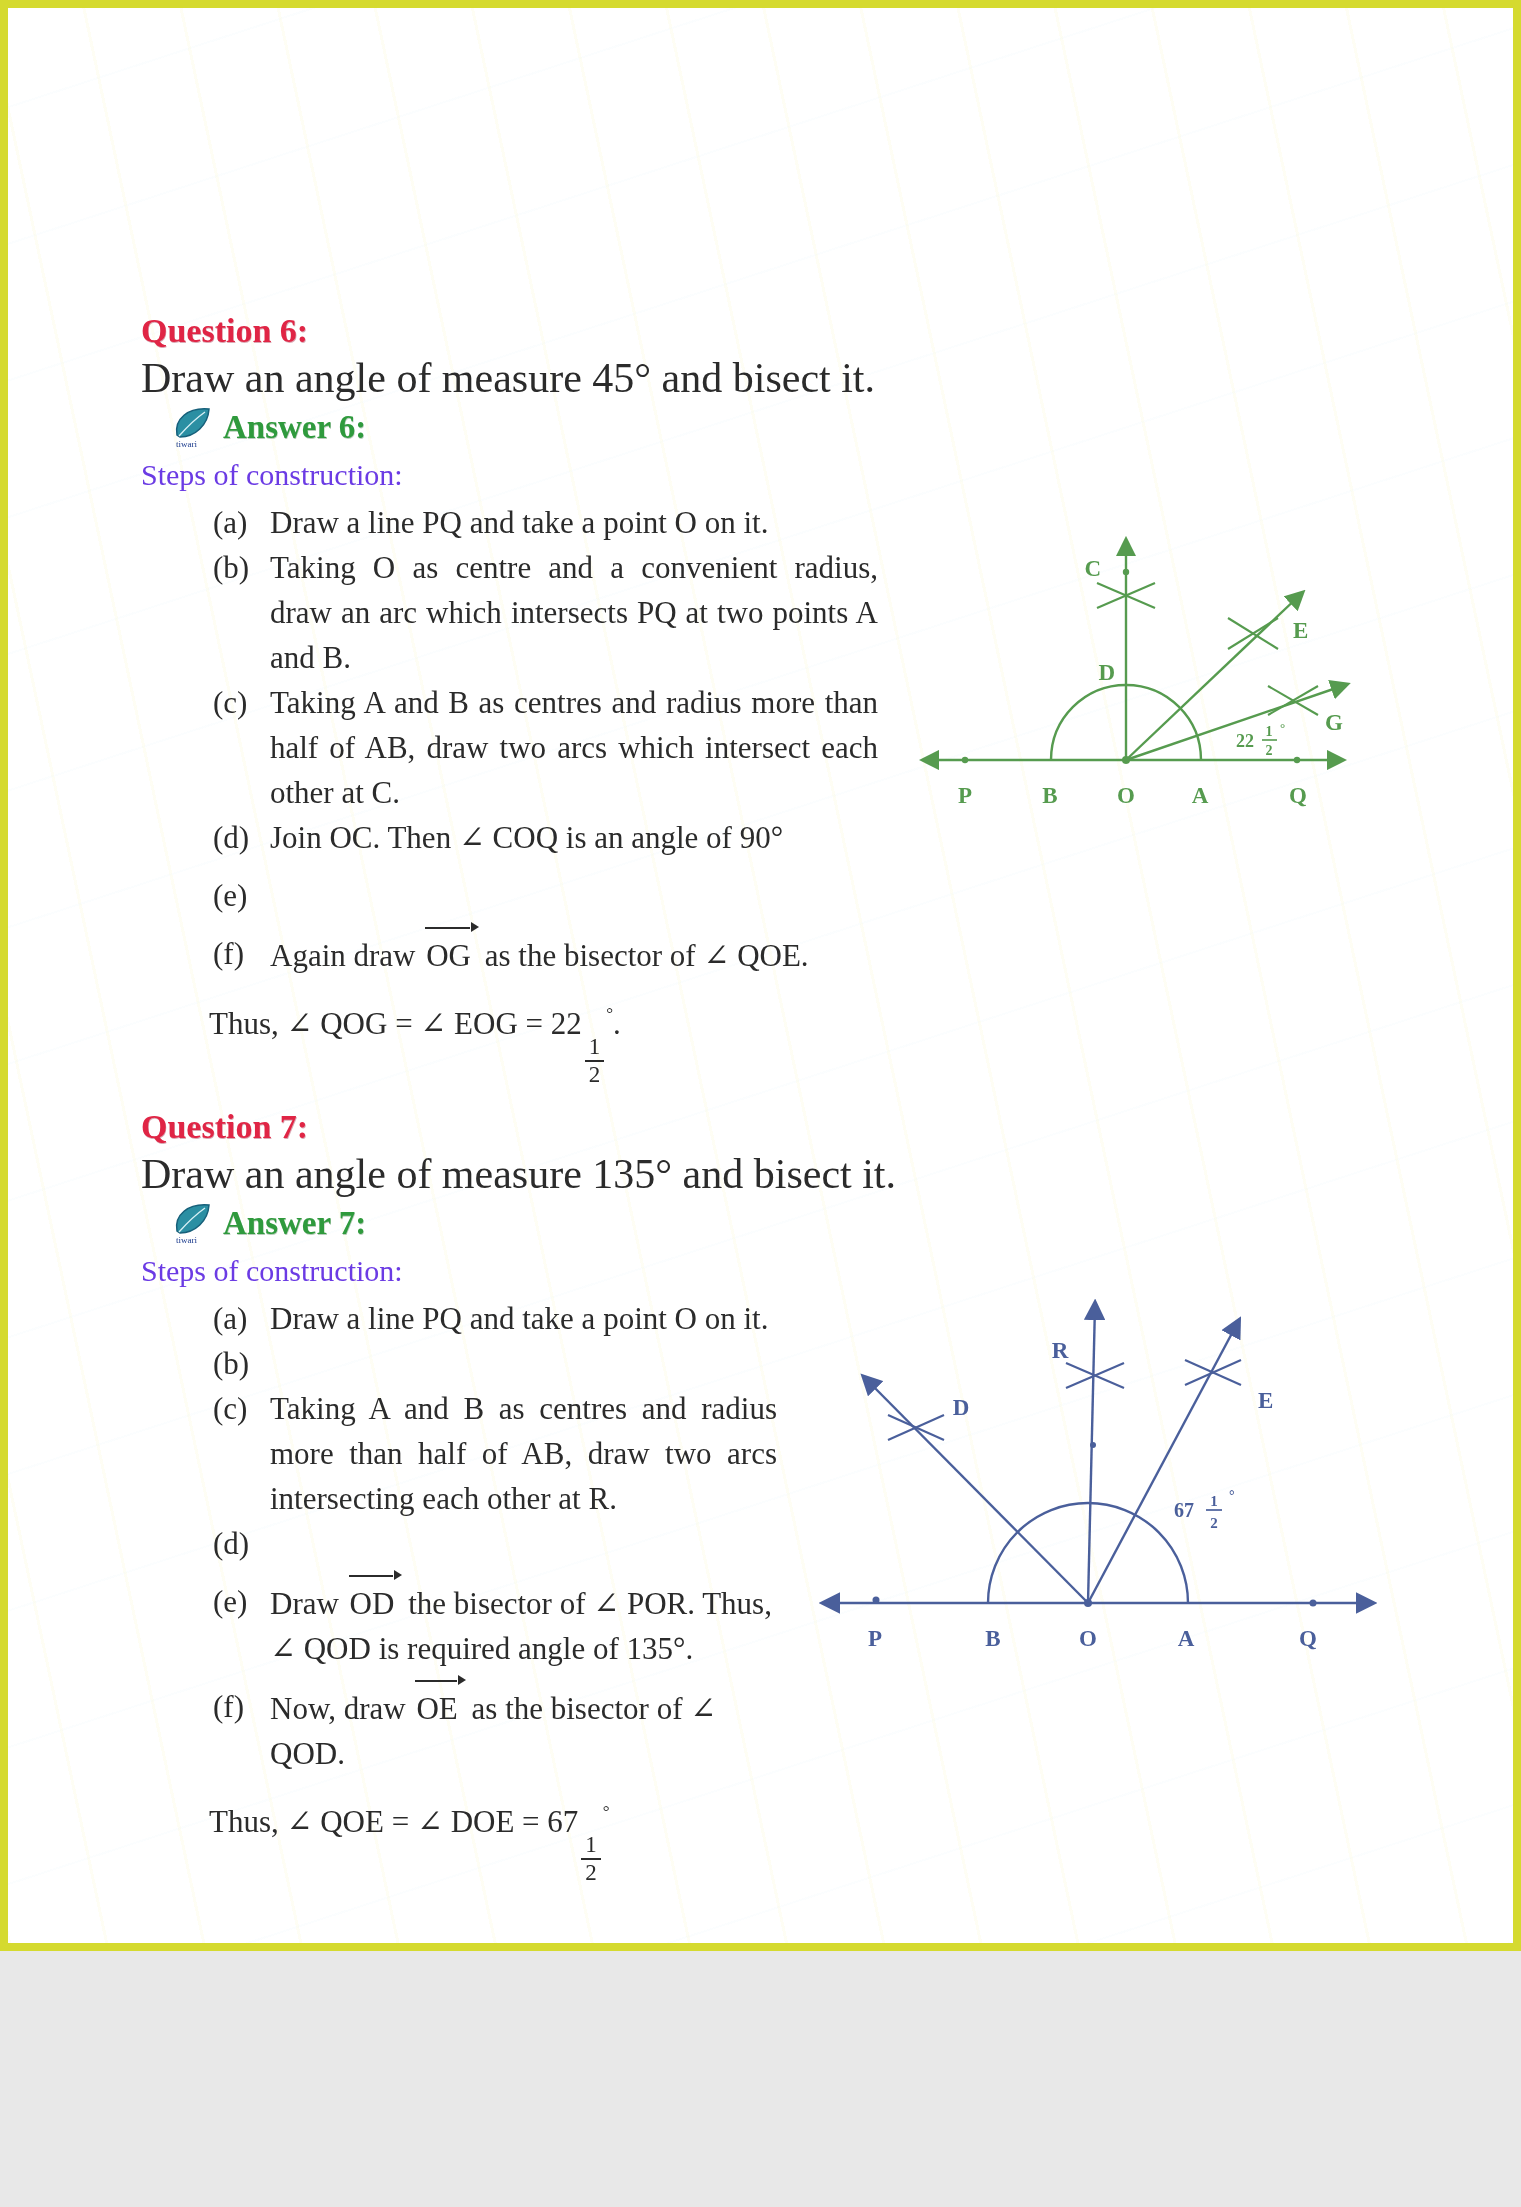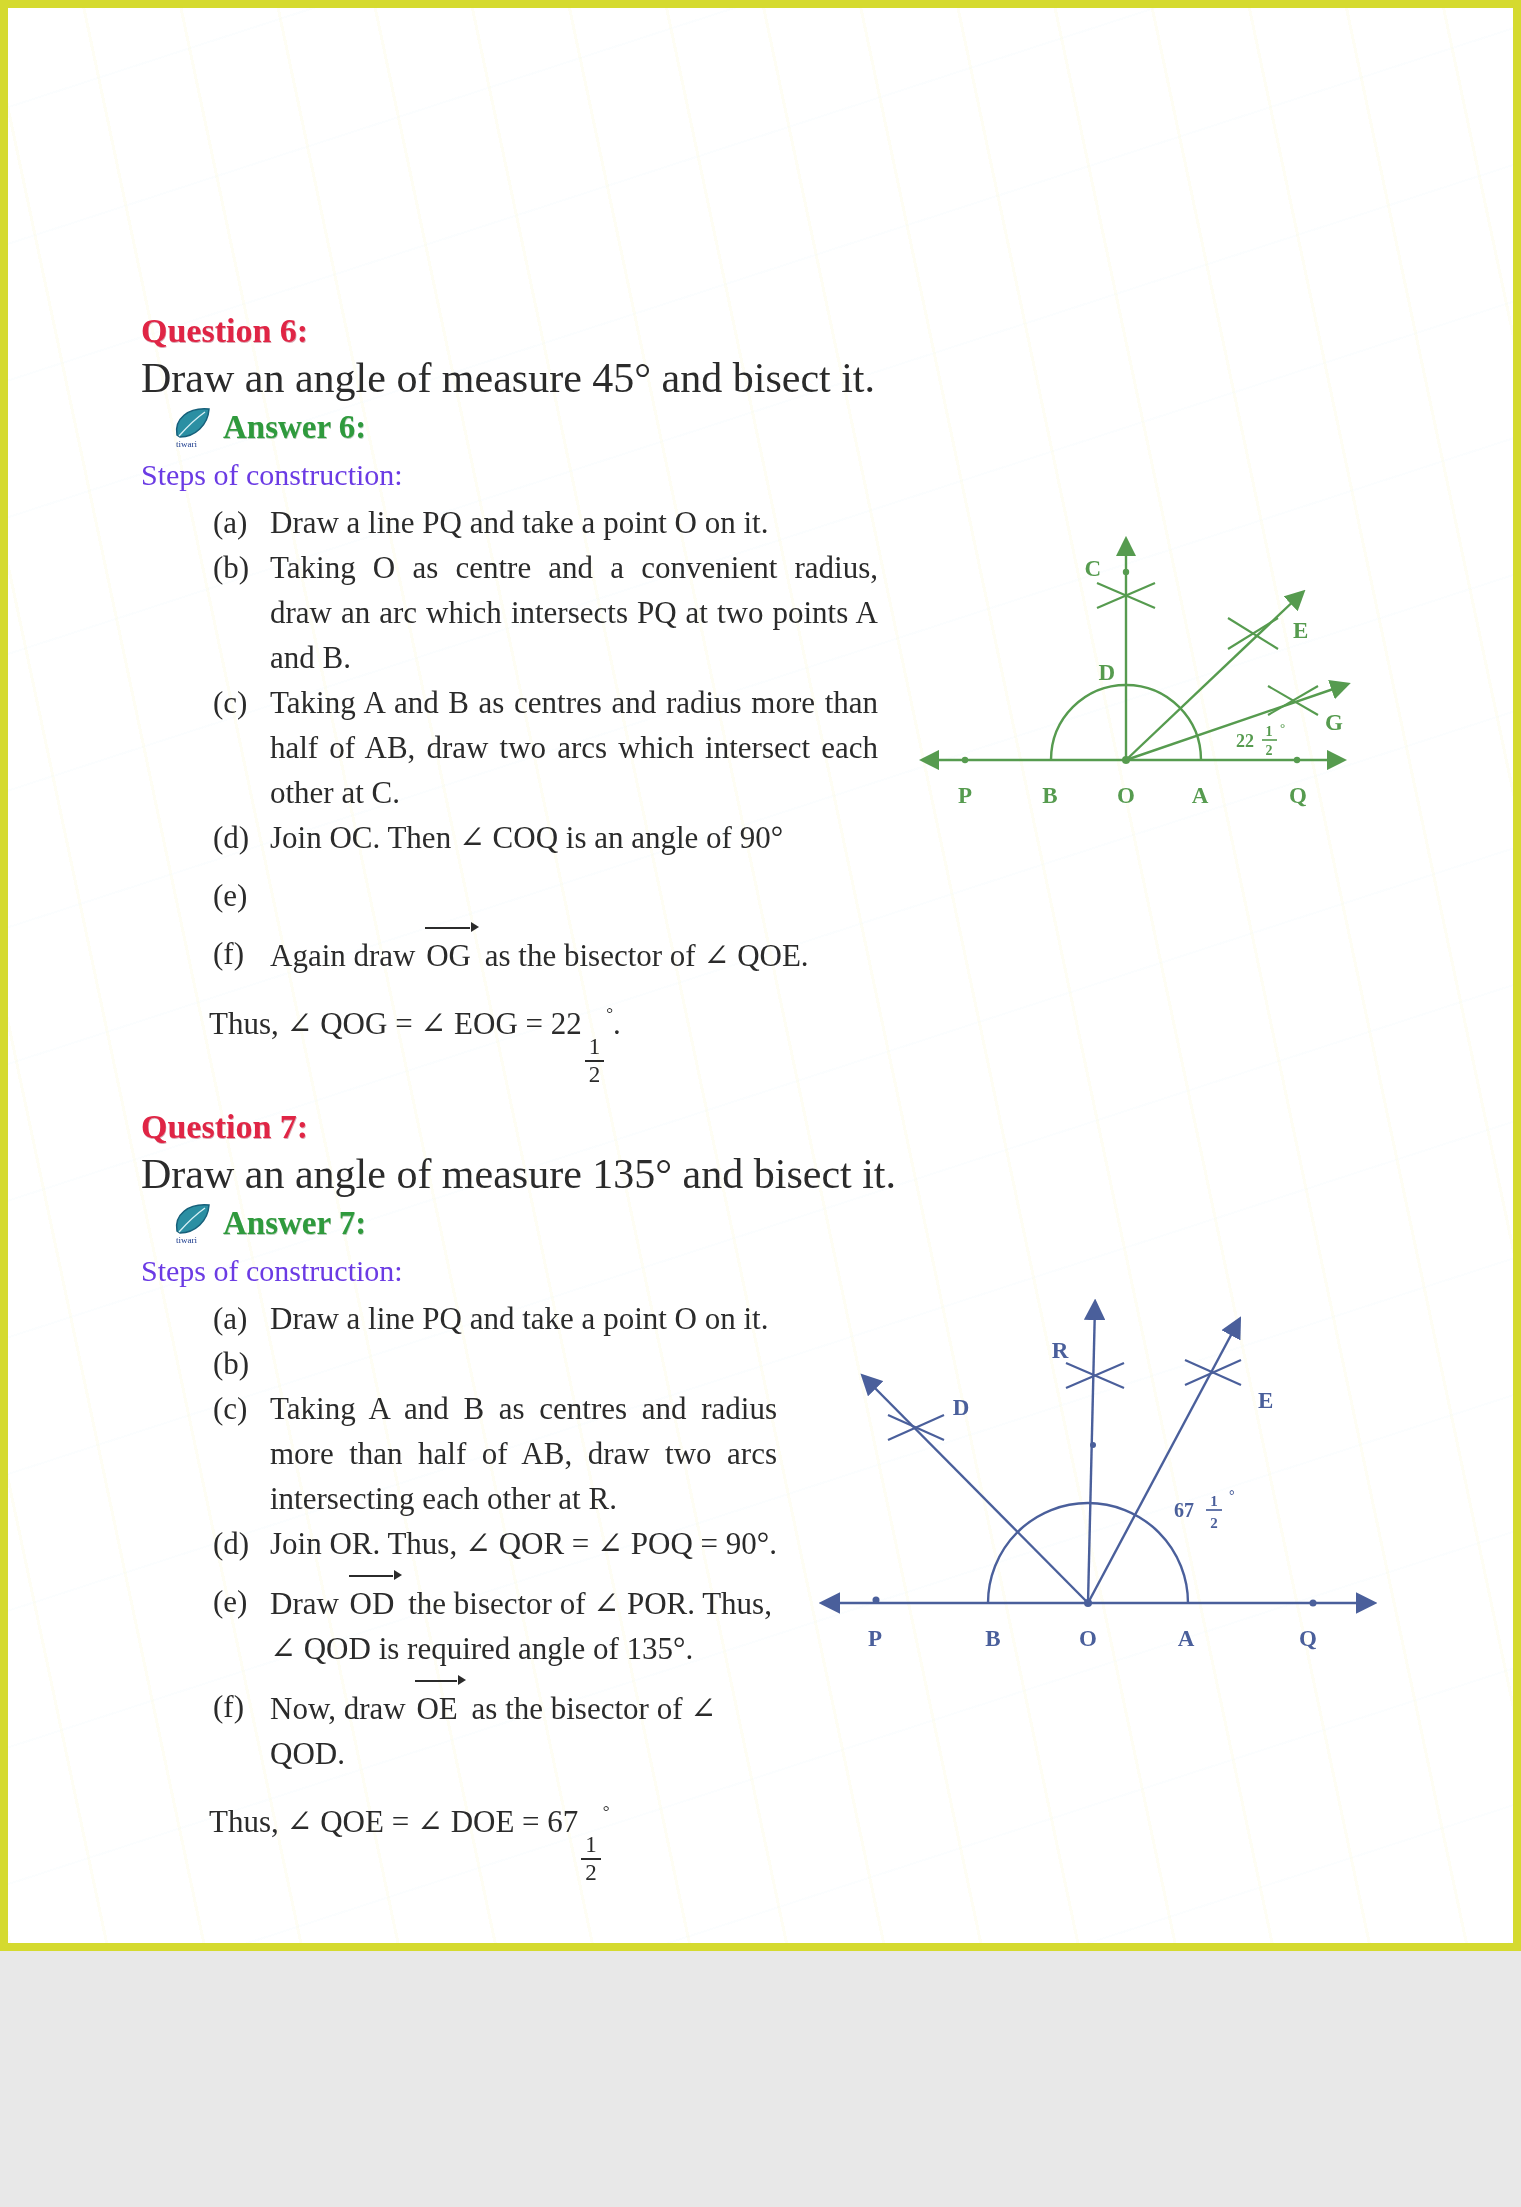--- a/index.html
+++ b/index.html
@@ -161,21 +161,20 @@
         </div>
         <div class="step-row">
           <span class="step-label">(b)</span>
         </div>
         <div class="step-row">
           <span class="step-label">(c)</span>
           <span class="step-text">Taking A and B as centres and radius more than half of AB, draw two arcs intersecting each other at R.</span>
         </div>
         <div class="step-row wide">
           <span class="step-label">(d)</span>
-          <span class="step-text">Join OR. Thus, ∠ QOR = ∠ POQ = 90°.</span>
         </div>
         <div class="step-row wide tall">
           <span class="step-label">(e)</span>
           <span class="step-text">Draw <span class="vec">OD</span> the bisector of ∠ POR. Thus, ∠ QOD is required angle of 135°.</span>
         </div>
         <div class="step-row wide tall">
           <span class="step-label">(f)</span>
           <span class="step-text">Now, draw <span class="vec">OE</span> as the bisector of ∠ QOD.</span>
         </div>
       </div>

